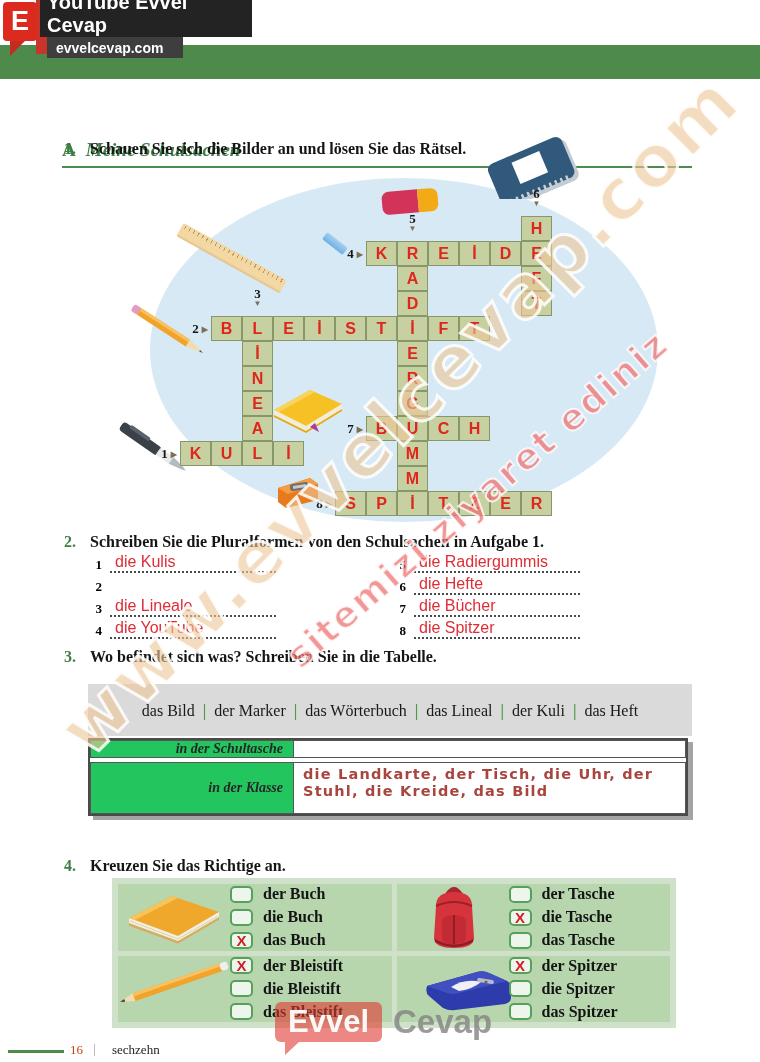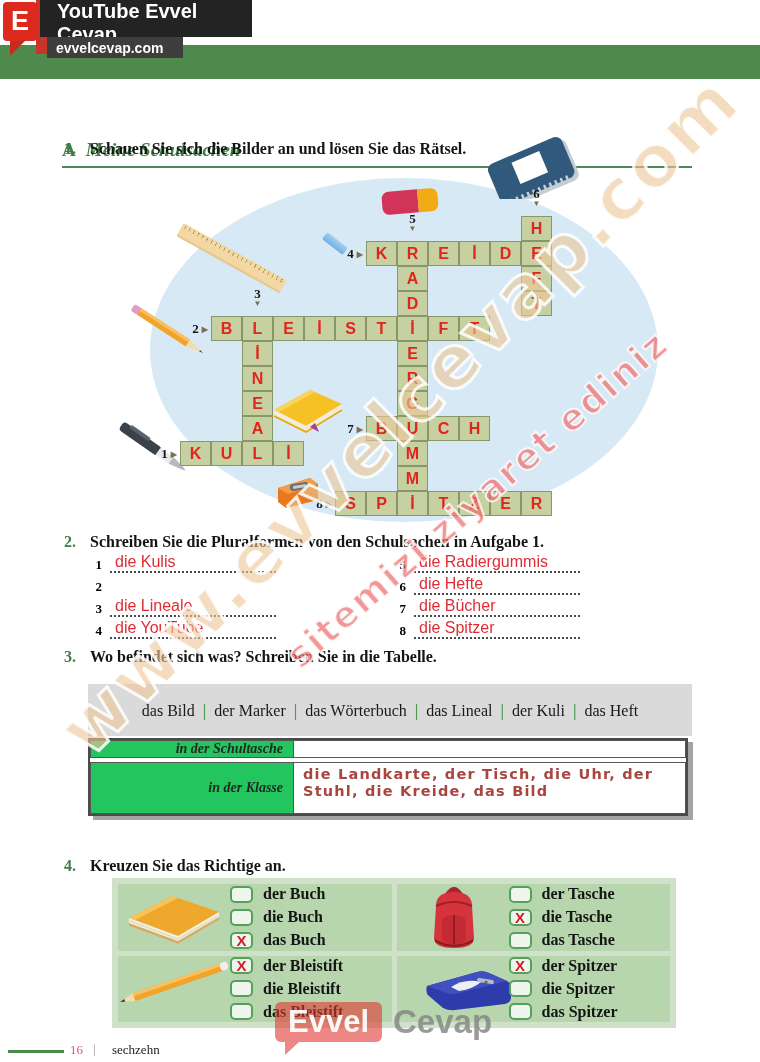--- a/index.html
+++ b/index.html
@@ -4,21 +4,21 @@
 <style>
   * { margin:0; padding:0; box-sizing:border-box; }
   html,body { background:#fff; }
   .stage { position:relative; width:760px; height:1062px; background:#fff; overflow:hidden;
            font-family:"Liberation Serif", serif; }
 
   
   .green-bar { position:absolute; left:0; top:45px; width:760px; height:34px; background:#4e8a4c; }
   .red-strip { position:absolute; left:36px; top:0; width:11px; height:54px; background:#c9342a; }
   .dark-box { position:absolute; left:40px; top:0; width:212px; height:37px; background:#232323;
-              display:flex; align-items:flex-start; padding-left:17px;
+              display:flex; align-items:flex-end; padding-left:7px;
               color:#fff; font-family:"Liberation Sans",sans-serif; font-size:20px; font-weight:bold; }
   .dark-box2 { position:absolute; left:47px; top:37px; width:136px; height:21px; background:#3e3e3e;
                display:flex; align-items:center; padding-left:9px;
                color:#fff; font-family:"Liberation Sans",sans-serif; font-size:14px; font-weight:bold; }
   .e-badge { position:absolute; left:3px; top:2px; width:34px; height:39px; background:#dc2a1e; border-radius:4px;
              display:flex; align-items:center; justify-content:center;
              color:#fff; font-family:"Liberation Sans",sans-serif; font-size:27px; font-weight:bold; }
   .e-tail { position:absolute; left:10px; top:41px; width:0; height:0;
             border-top:15px solid #c62b1f; border-right:15px solid transparent; }
 
@@ -112,21 +112,21 @@
   .opts { flex:1; display:flex; flex-direction:column; justify-content:center; gap:4px; }
   .opt { display:flex; align-items:center; gap:10px; height:19px; }
   .cb { position:relative; width:23px; height:17px; background:#eef5ec; border:2px solid #55a15b;
         border-radius:5px; flex:none; }
   .cb .x { position:absolute; left:0; right:0; top:-2px; text-align:center;
            font-family:"Liberation Sans",sans-serif; font-size:15px; font-weight:bold; color:#cf2028; }
   .opt-label { font-size:16px; font-weight:bold; color:#141414; }
 
   
   .f-line { position:absolute; left:8px; top:1050px; width:56px; height:3px; background:#4e8a4c; }
-  .f-page { position:absolute; left:70px; top:1042px; font-size:13px; color:#ec4899; }
+  .f-page { position:absolute; left:70px; top:1042px; font-size:13px; color:#c2410c; }
   .f-sep { position:absolute; left:93px; top:1041px; font-size:13px; color:#9a9a9a; }
   .f-word { position:absolute; left:112px; top:1042px; font-size:13px; color:#222; }
 </style>
 </head>
 <body>
 
 <div class="stage">
 
   <div class="green-bar"></div>
   <div class="red-strip"></div>

